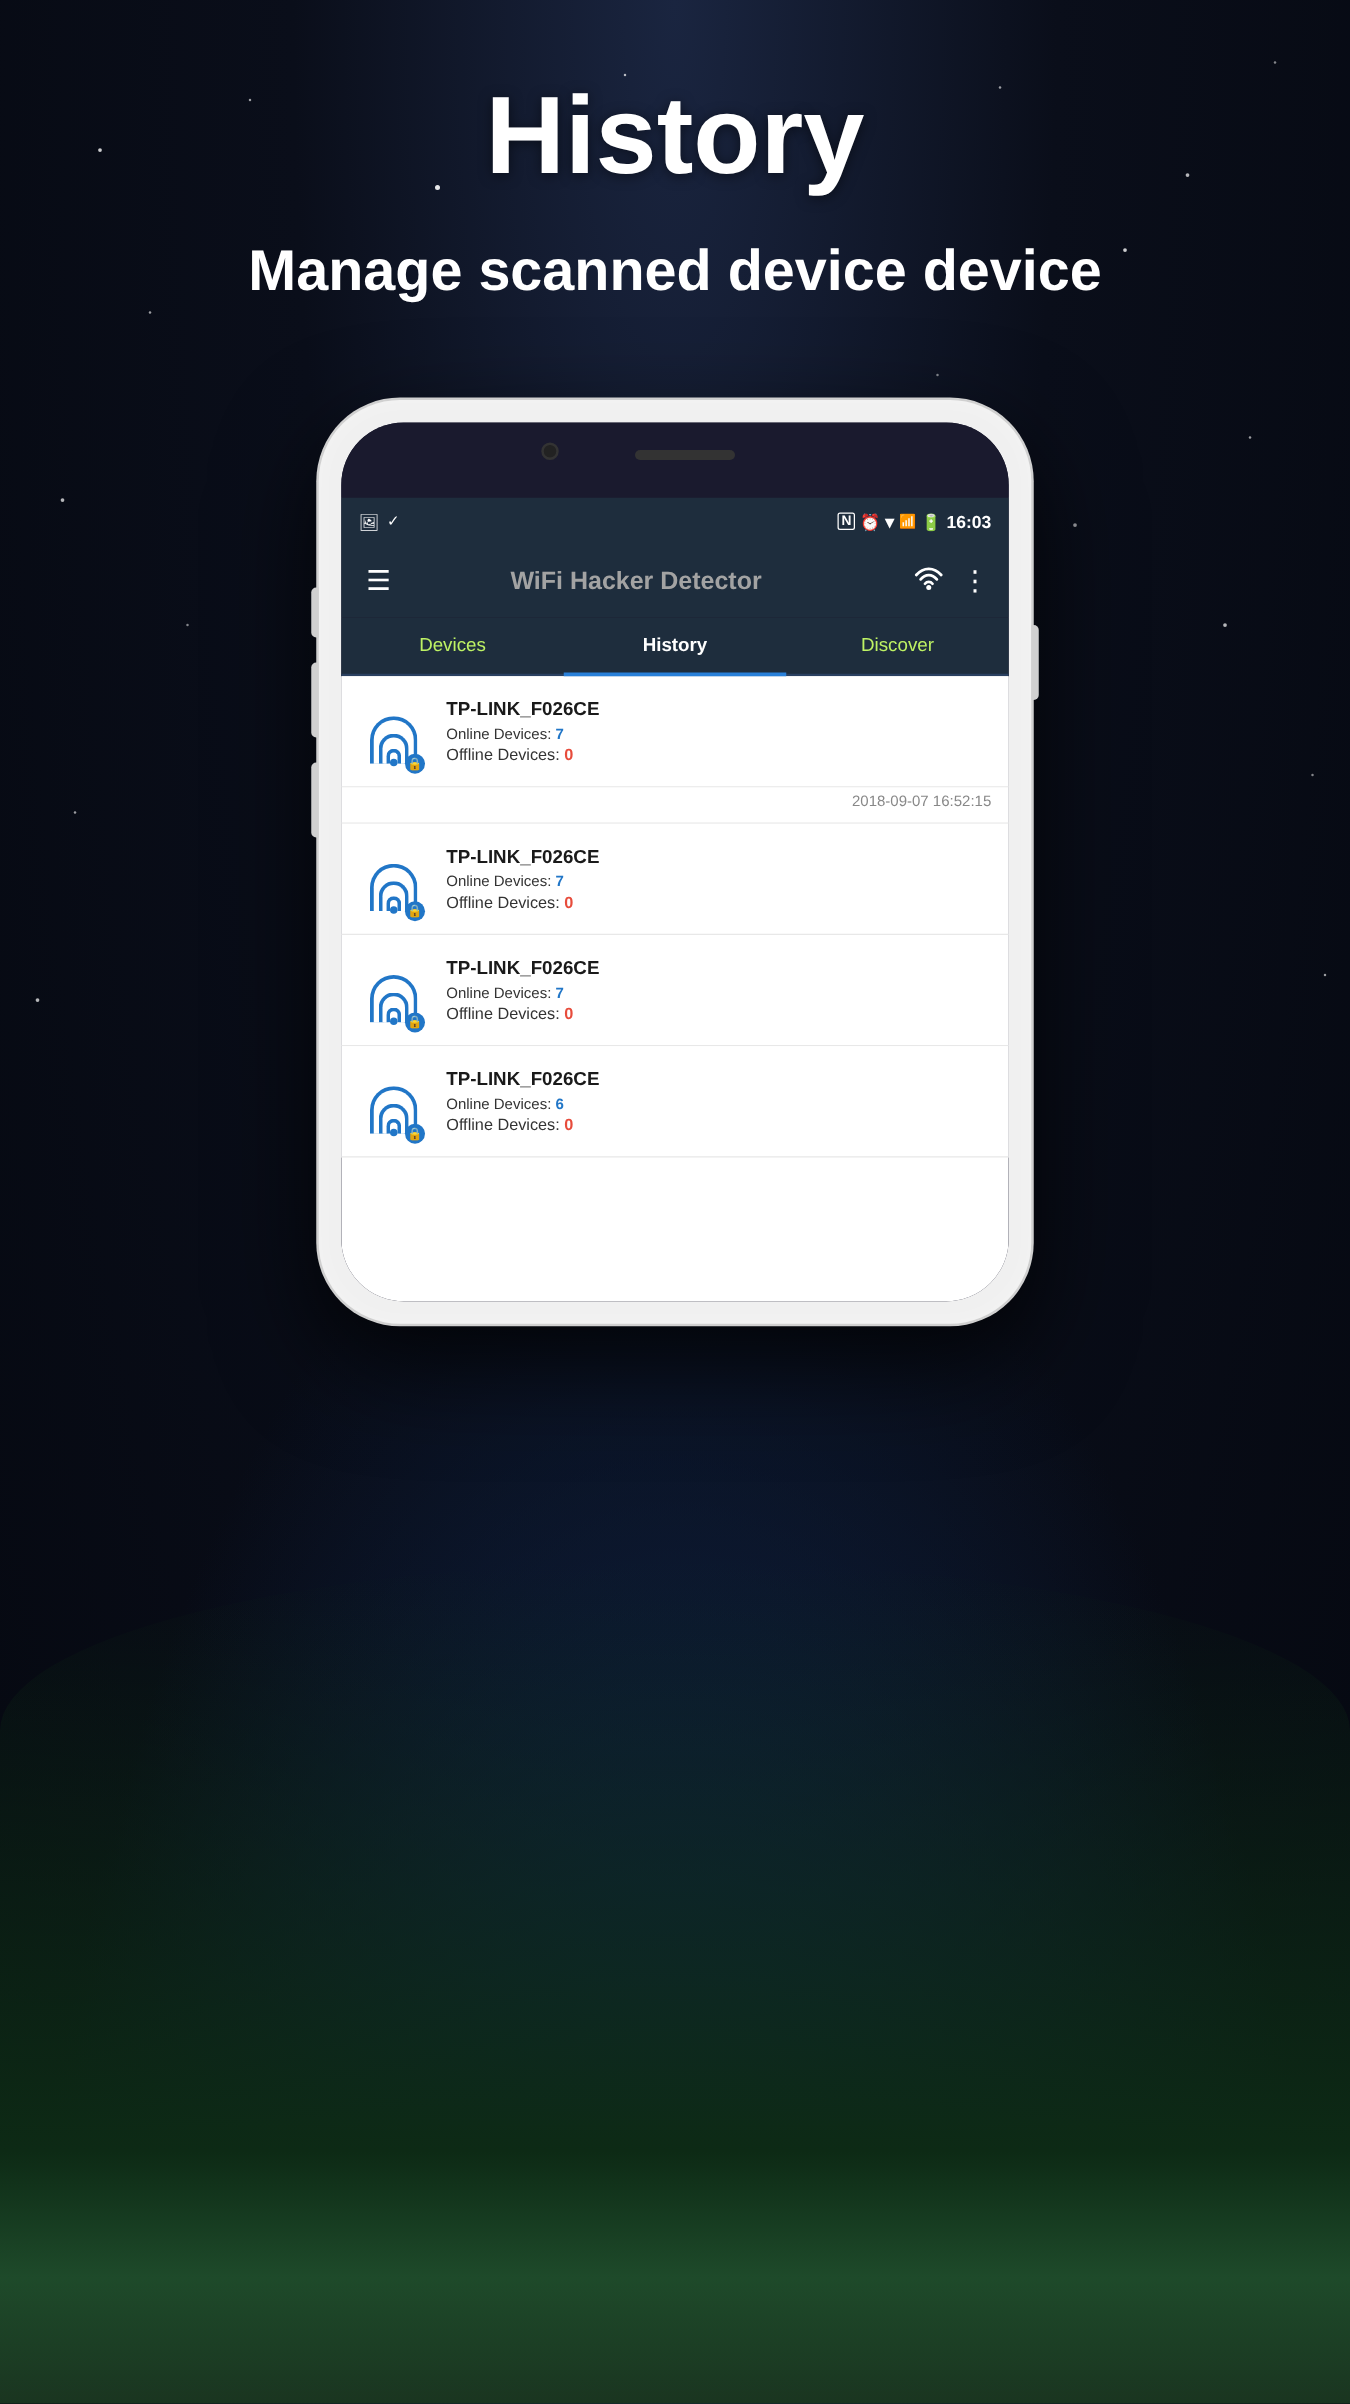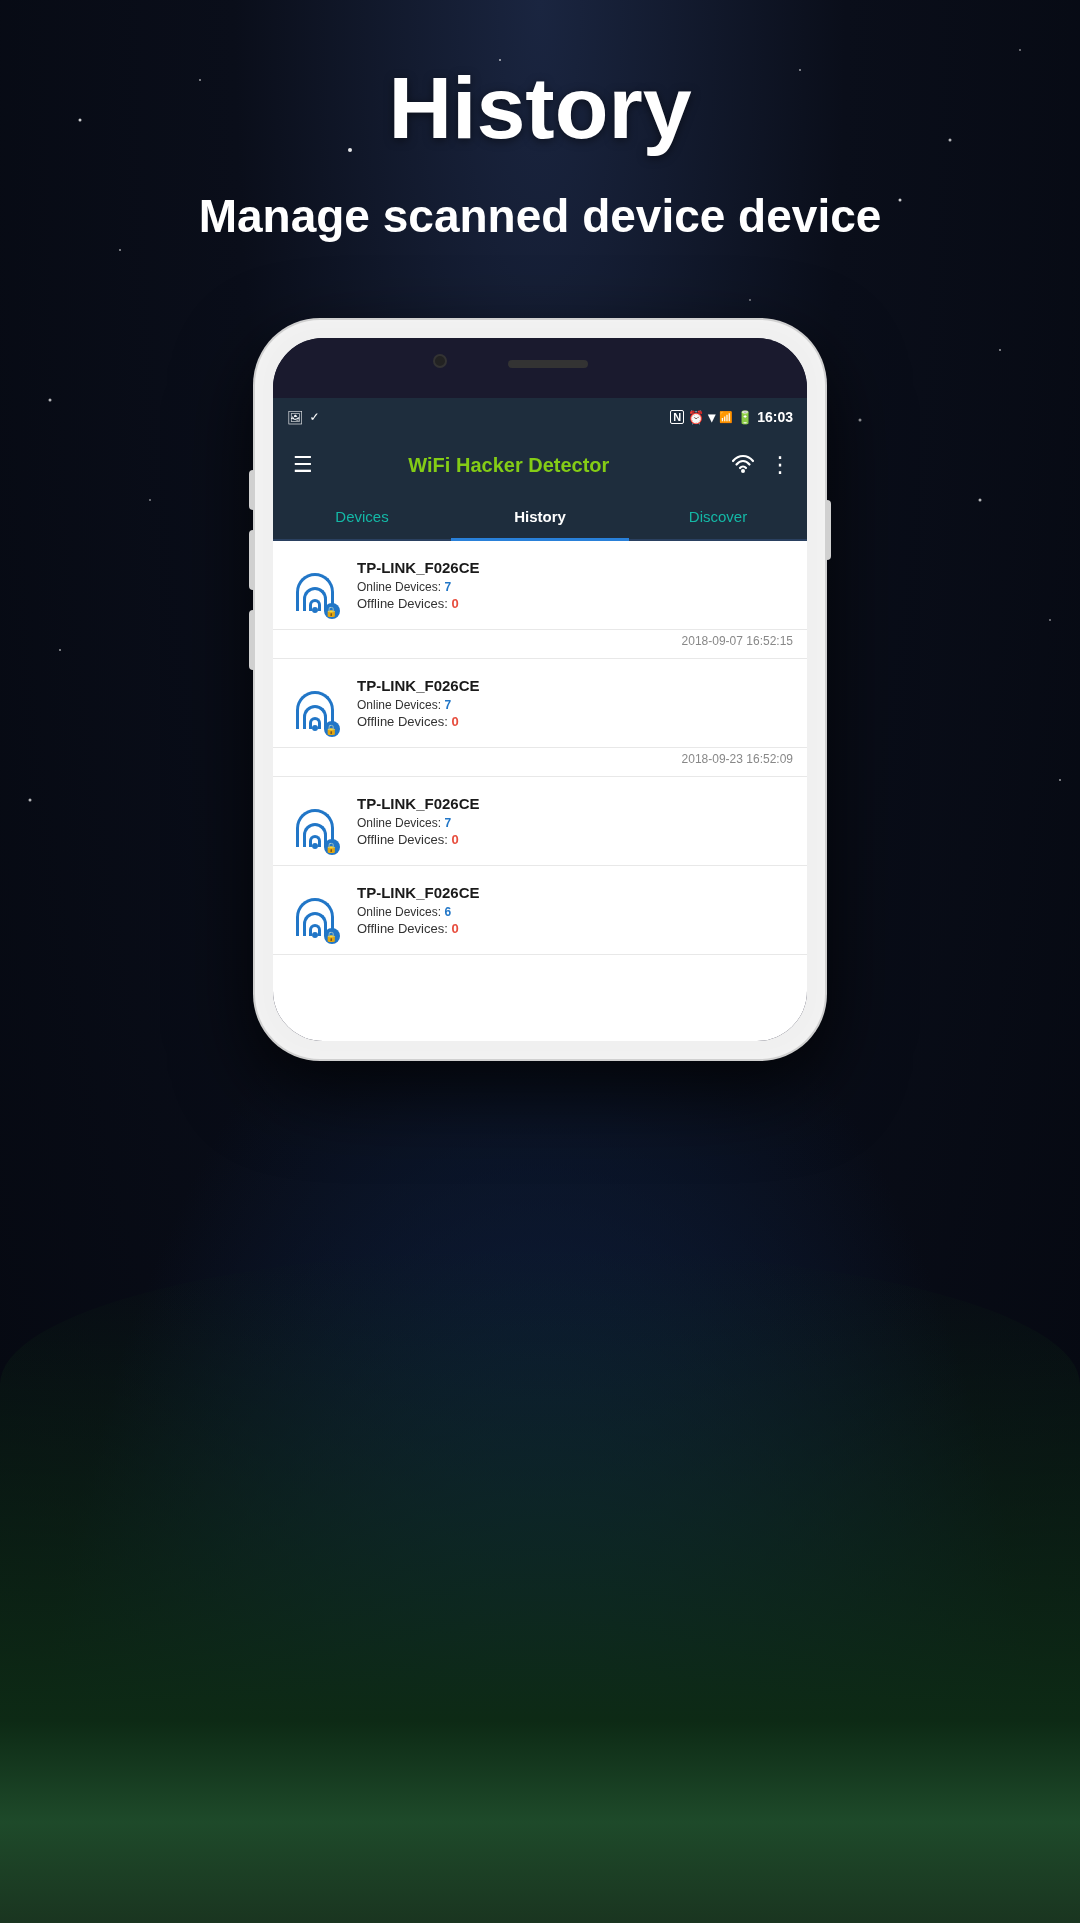--- a/index.html
+++ b/index.html
@@ -160,21 +160,21 @@
 
     .toolbar-menu {
       color: white;
       font-size: 22px;
       cursor: pointer;
       padding: 4px;
     }
 
     .toolbar-title {
       flex: 1;
-      color: #84cc16;
+      color: #a3a3a3;
       font-size: 20px;
       font-weight: 600;
       text-align: center;
       margin-left: -30px;
     }
 
     .toolbar-icons {
       display: flex;
       gap: 14px;
       align-items: center;
@@ -189,21 +189,21 @@
     .tab-bar {
       background: #1e2d3d;
       display: flex;
       border-bottom: 2px solid #2a4060;
     }
 
     .tab-item {
       flex: 1;
       text-align: center;
       padding: 14px 0;
-      color: #14b8a6;
+      color: #bef264;
       font-size: 15px;
       font-weight: 500;
       cursor: pointer;
       position: relative;
     }
 
     .tab-item.active {
       color: #ffffff;
       font-weight: 700;
     }
@@ -479,21 +479,20 @@
           <div class="device-info">
             <div class="device-name">TP-LINK_F026CE</div>
             <div class="device-online">
               <span>Online Devices:</span> <span class="count">7</span>
             </div>
             <div class="device-offline">
               <span>Offline Devices:</span> <span class="count">0</span>
             </div>
           </div>
         </div>
-        <div class="device-timestamp">2018-09-23 16:52:09</div>
 
         <div class="device-item">
           <div class="device-wifi-icon">
             <div class="wifi-arcs">
               <div class="wifi-dot"></div>
               <div style="position:absolute; bottom:2px; left:50%; transform:translateX(-50%); width:12px; height:12px; border-radius:50% 50% 0 0; border:3px solid #2176c7; border-bottom:none;"></div>
               <div style="position:absolute; bottom:2px; left:50%; transform:translateX(-50%); width:24px; height:24px; border-radius:50% 50% 0 0; border:3px solid #2176c7; border-bottom:none;"></div>
               <div style="position:absolute; bottom:2px; left:50%; transform:translateX(-50%); width:38px; height:38px; border-radius:50% 50% 0 0; border:3px solid #2176c7; border-bottom:none;"></div>
               <span style="position:absolute; bottom:-6px; right:0; background:#2176c7; width:16px; height:16px; border-radius:50%; display:flex; align-items:center; justify-content:center; font-size:10px; color:white;">🔒</span>
             </div>

